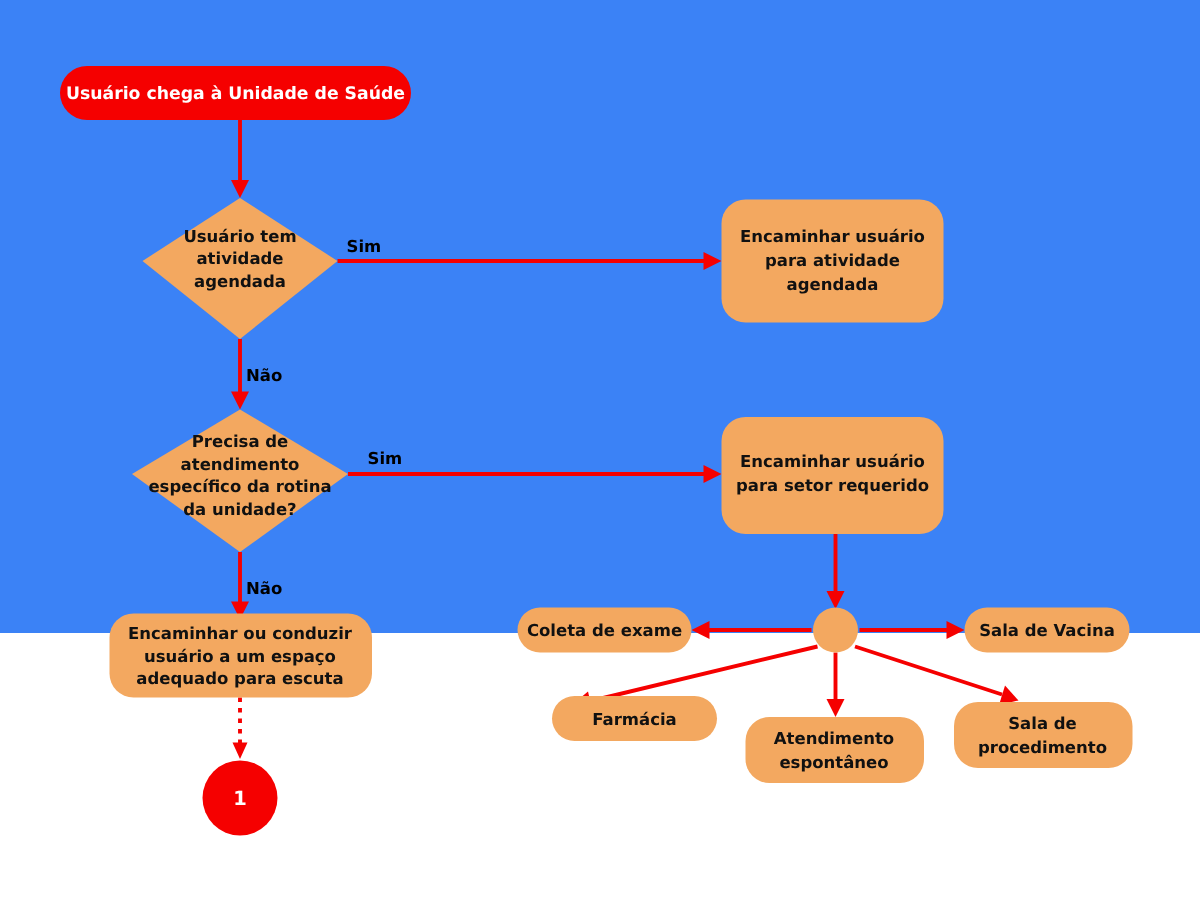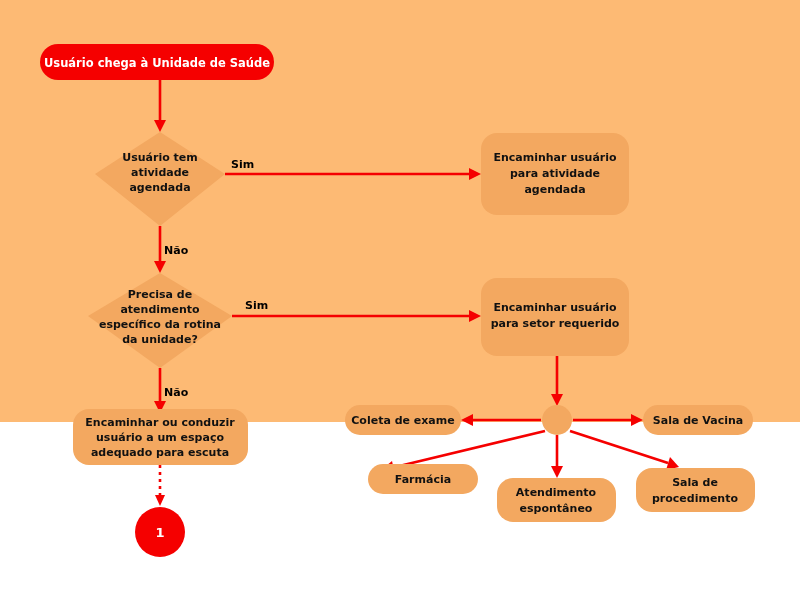--- a/index.html
+++ b/index.html
@@ -10,21 +10,21 @@
   body {
     width: 800px;
     height: 600px;
     font-family: "DejaVu Sans", sans-serif;
     overflow: hidden;
   }
   #flowchart-root {
     position: relative;
     width: 800px;
     height: 422px;
-    background: #fdba74;
+    background: #3b82f6;
   }
   svg.chart-canvas {
     display: block;
     width: 800px;
     height: 600px;
   }
   .node-label {
     font-family: "DejaVu Sans", sans-serif;
     font-weight: bold;
     font-size: 11px;

